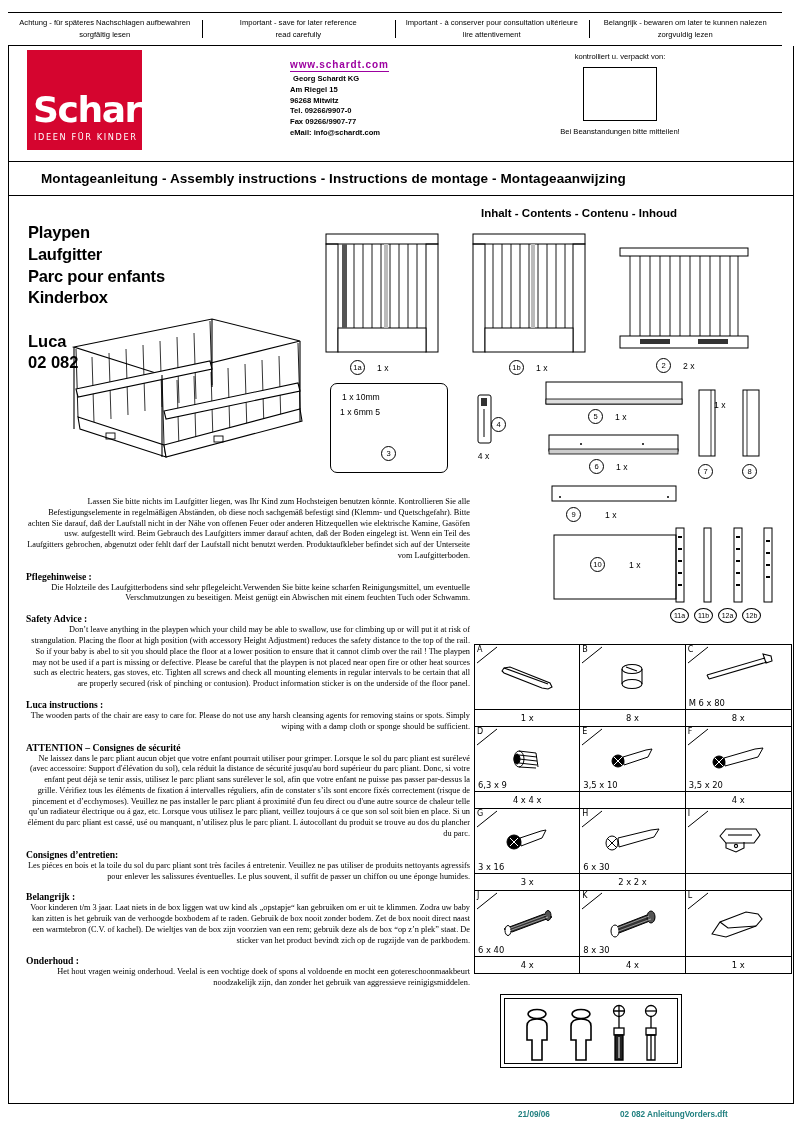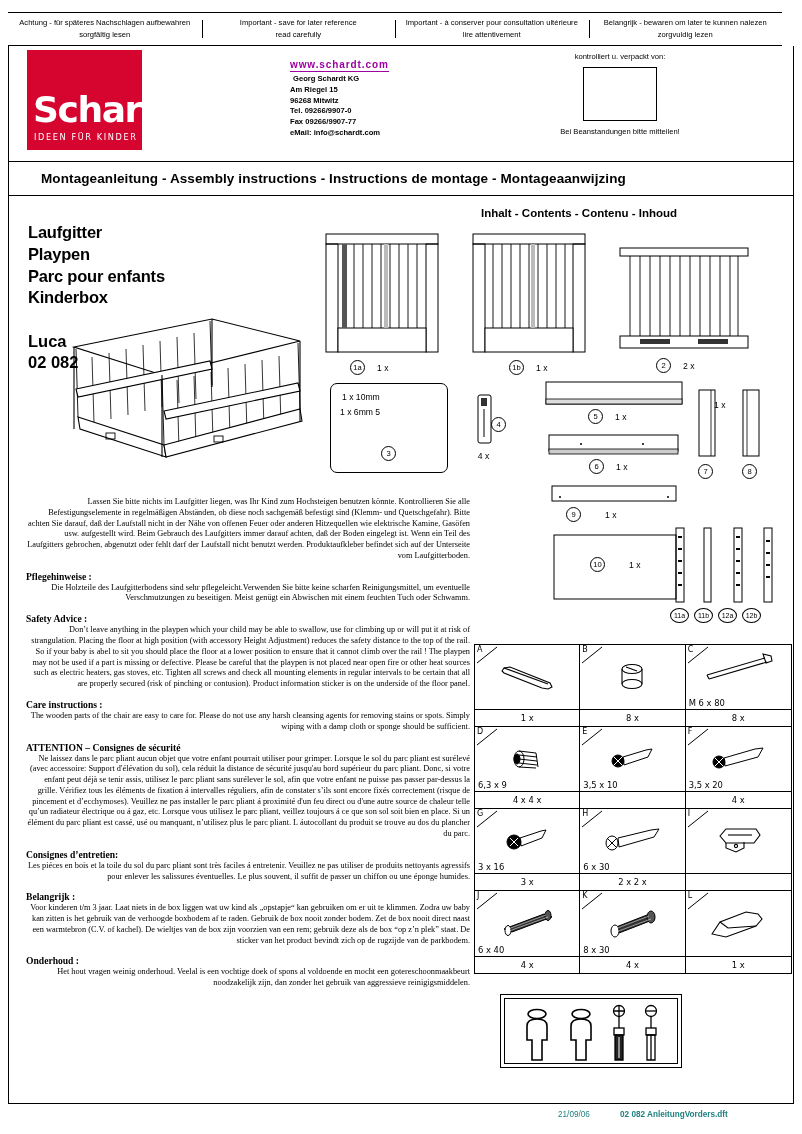--- a/index.html
+++ b/index.html
@@ -171,21 +171,21 @@
   }
   .textcol h2 {
     font-size: 9.6px; font-weight: bold; margin-bottom: 1px;
   }
   .textcol p {
     font-size: 8.3px; line-height: 1.30; text-align: right; margin-bottom: 9px;
   }
 
   
   .footer { position: absolute; left: 0; right: 0; bottom: 8px; height: 16px; color: #1f7f7f; }
-  .footer .date { position: absolute; left: 518px; top: 0; font-size: 8.2px; font-weight: normal; margin-left: 40px; }
+  .footer .date { position: absolute; left: 518px; top: 0; font-size: 8.2px; font-weight: bold; }
   .footer .file { position: absolute; left: 620px; top: 0; font-size: 8.2px; font-weight: bold; }
 
   svg { display: block; }
 </style>
 </head>
 <body>
 
 <div class="page">
 
   <div class="banner">
@@ -230,22 +230,22 @@
     </div>
   </div>
 
   <div class="titlebar">
     <h1>Montageanleitung  -  Assembly instructions  -  Instructions de montage  -  Montageaanwijzing</h1>
   </div>
 
   <div class="bodyframe"></div>
 
   <div class="product">
+    <div class="nm">Playpen</div>
     <div class="nm">Laufgitter</div>
-    <div class="nm">Playpen</div>
     <div class="nm">Parc pour enfants</div>
     <div class="nm">Kinderbox</div>
     <div class="model">Luca</div>
     <div class="model" style="margin-top:0">02 082</div>
   </div>
 
   <div class="hero">
     <svg width="245" height="165" viewBox="0 0 245 165">
       <g fill="none" stroke="#000" stroke-width="1.1">
 
@@ -792,21 +792,21 @@
 
   <div class="textcol">
     <p>Lassen Sie bitte nichts im Laufgitter liegen, was Ihr Kind zum Hochsteigen benutzen könnte. Kontrollieren Sie alle Befestigungselemente in regelmäßigen Abständen, ob diese noch sachgemäß befestigt sind (Klemm- und Quetschgefahr). Bitte achten Sie darauf, daß der Laufstall nicht in der Nähe von offenen Feuer oder anderen Hitzequellen wie elektrische Kamine, Gasöfen usw. aufgestellt wird. Beim Gebrauch des Laufgitters immer darauf achten, daß der Boden eingelegt ist. Wenn ein Teil des Laufgitters gebrochen, abgenutzt oder fehlt darf der Laufstall nicht benutzt werden. Produktaufkleber befindet sich auf der Unterseite vom Laufgitterboden.</p>
 
     <h2>Pflegehinweise :</h2>
     <p>Die Holzteile des Laufgitterbodens sind sehr pflegeleicht.Verwenden Sie bitte keine scharfen Reinigungsmittel, um eventuelle Verschmutzungen zu beseitigen. Meist genügt ein Abwischen mit einem feuchten Tuch oder Schwamm.</p>
 
     <h2>Safety Advice :</h2>
     <p>Don’t leave anything in the playpen which your child may be able to swallow, use for climbing up or will put it at risk of strangulation. Placing the floor at high position (with accessory Height Adjustment) reduces the safety distance to the top of the rail. So if your baby is abel to sit you should place the floor at a lower position to ensure that it cannot climb over the rail ! The playpen may not be used if a part is missing or defective. Please be careful that the playpen is not placed near open fire or other heat sources such as electric heaters, gas stoves, etc. Tighten all screws and check all mounting elements in regular intervals to be certain that all are properly secured (risk of pinching or contusion). Product information sticker is on the underside of the floor panel.</p>
 
-    <h2>Care instructions :</h2>
+    <h2>Luca instructions :</h2>
     <p>The wooden parts of the chair are easy to care for. Please do not use any harsh cleansing agents for removing stains or spots. Simply wiping with a damp cloth or sponge should be sufficient.</p>
 
     <h2>ATTENTION – Consignes de sécurité</h2>
     <p>Ne laissez dans le parc pliant aucun objet que votre enfant pourrait utiliser pour grimper. Lorsque le sol du parc pliant est surélevé (avec accessoire: Support d'élévation du sol), cela réduit la distance de sécurité jusqu'au bord supérieur du parc pliant. Donc, si votre enfant peut déjà se tenir assis, utilisez le parc pliant sans surélever le sol, afin que votre enfant ne puisse pas passer par-dessus la grille. Vérifiez tous les éléments de fixation á intervalles réguliers, afin de constater s’ils sont encore fixés correctement (risque de pincement et d’ecchymoses). Veuillez ne pas installer le parc pliant á proximité d'un feu direct ou d'une autre source de chaleur telle qu’un radiateur électrique ou á gaz, etc. Lorsque vous utilisez le parc pliant, veillez toujours á ce que son sol soit bien en place. Si un élément du parc pliant est cassé, usé ou manquant, n’utilisez plus le parc pliant. L áutocollant du produit se trouve au dos du plancher du parc.</p>
 
     <h2>Consignes d’entretien:</h2>
     <p>Les piéces en bois et la toile du sol du parc pliant sont très faciles á entretenir. Veuillez ne pas utiliser de produits nettoyants agressifs pour enlever les salissures éventuelles. Le plus souvent, il suffit de passer un chiffon ou une éponge humides.</p>
 
     <h2>Belangrijk :</h2>
     <p>Voor kinderen t/m 3 jaar. Laat niets in de box liggen wat uw kind als „opstapje“ kan gebruiken om er uit te klimmen. Zodra uw baby kan zitten is het gebruik van de verhoogde boxbodem af te raden. Gebruik de box nooit zonder bodem. Zet de box nooit direct naast een warmtebron (C.V. of kachel). De wieltjes van de box zijn voorzien van een rem; gebruik deze als de box “op z’n plek” staat. De sticker van het product bevindt zich op de rugzijde van de parkbodem.</p>

